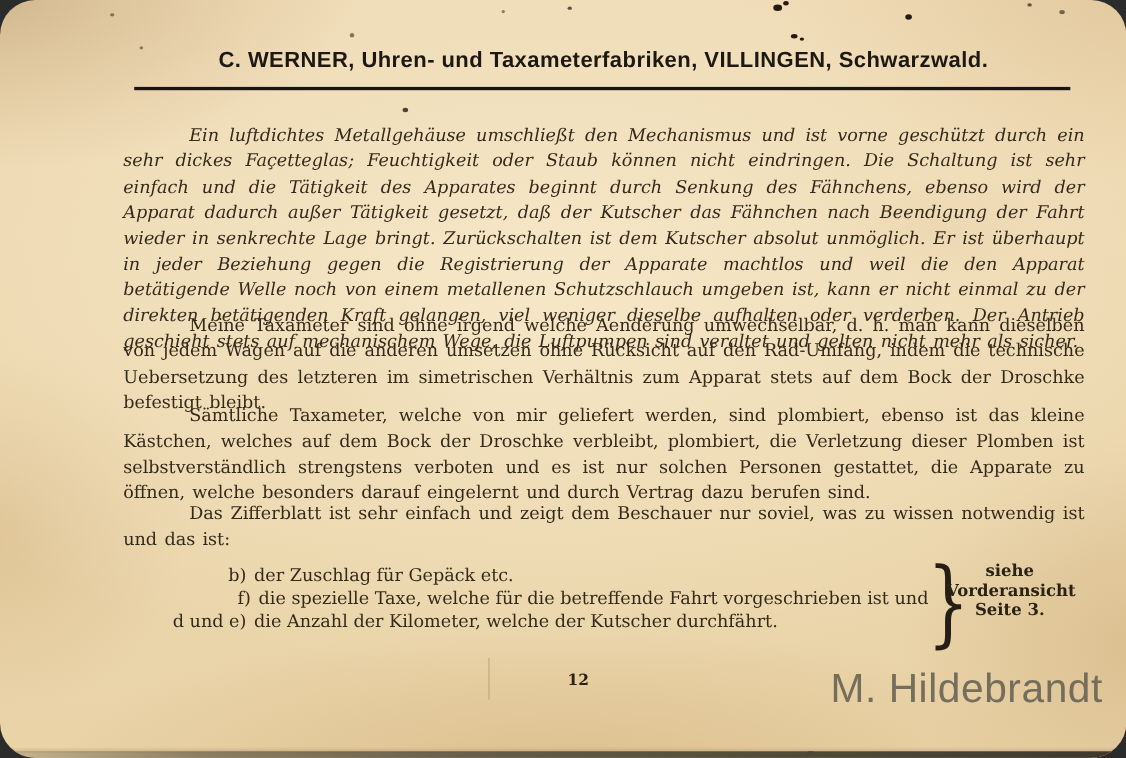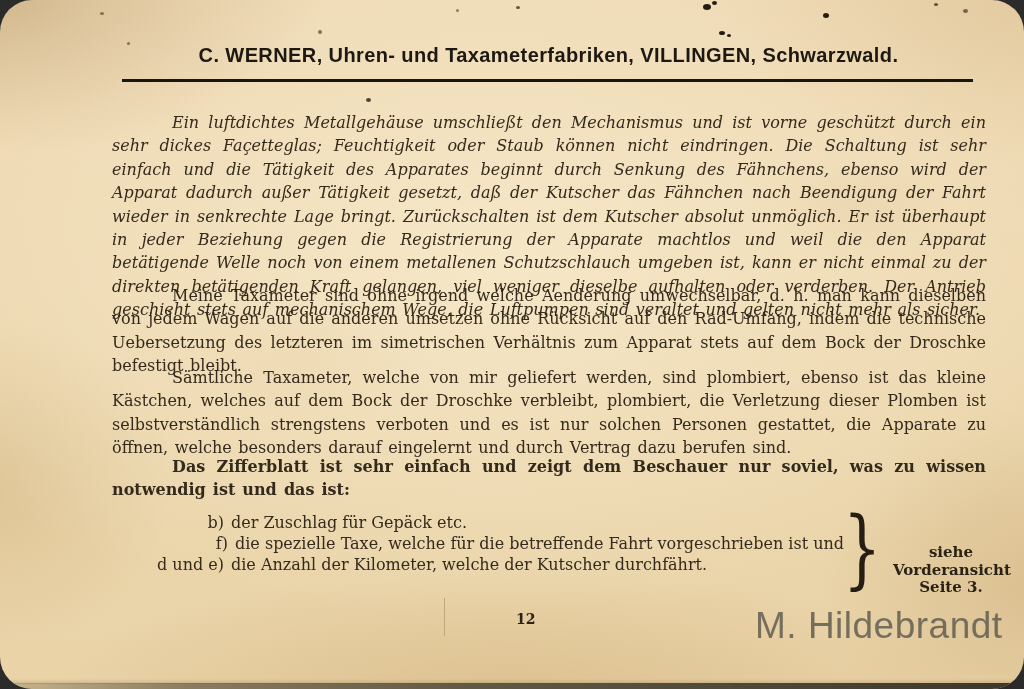--- a/index.html
+++ b/index.html
@@ -35,42 +35,42 @@
   .para{
     position:absolute; left:112px; width:874px; margin:0;
     font-size:16px; line-height:23.4px;
     color:#342a1c;
     text-align:justify; text-indent:60px;
     word-spacing:1.5px;
   }
   .p1{top:111px;font-style:italic;}
   .p2{top:284px;}
   .p3{top:366px;}
-  .p4{top:455px;font-weight:bold;}
+  .p4{top:455px;}
   .list{
     position:absolute; left:112px; top:513px; width:760px;
     font-size:16px; line-height:20.8px; color:#342a1c;
   }
   .list-row{white-space:nowrap;}
   .list-row .lbl{display:inline-block; text-align:right;}
   .r1 .lbl,.r2 .lbl{width:112px;}
   .r3 .lbl{width:116px;}
   .r4 .lbl{width:112px; padding-left:0;}
   .r4{margin-left:0;}
   .lbl{margin-right:7px;}
   .brace{
     position:absolute; left:843px; top:505px;
     font-family:"DejaVu Serif", serif;
     font-size:86px; line-height:86px; color:#241e14;
     transform:scaleX(0.7); transform-origin:left top;
   }
   .side-note{
-    position:absolute; left:860px; top:544px; width:116px;
+    position:absolute; left:860px; top:511px; width:116px;
     text-align:center; font-weight:700;
-    font-size:15px; line-height:17.5px; color:#2a2215;margin-left:33px;
+    font-size:15px; line-height:17.5px; color:#2a2215;
   }
   .pagenum{
     position:absolute; left:516px; top:611px; width:40px; text-align:left;
     font-weight:700; font-size:14px; color:#2a2215;
   }
   .watermark{
     position:absolute; left:755px; top:605px;
     font-family:"Liberation Sans", sans-serif;
     font-size:37px; letter-spacing:0.5px;
     color:rgba(98,93,80,0.85); white-space:nowrap;

